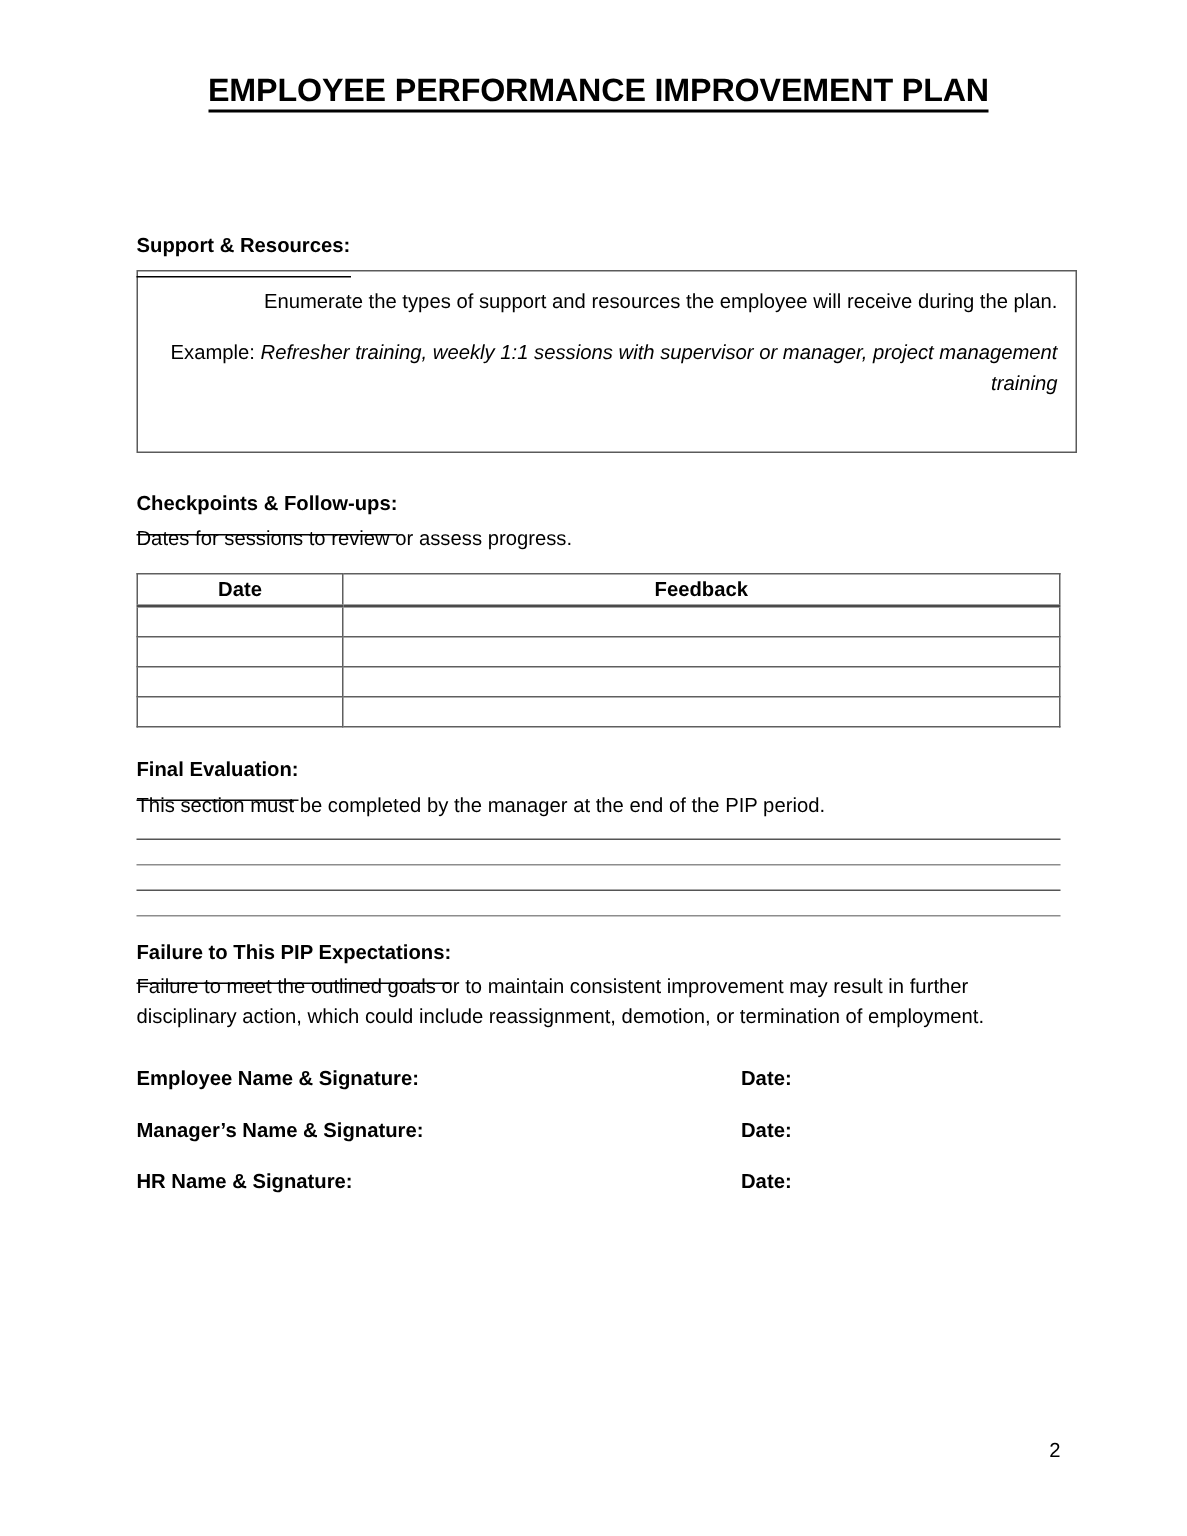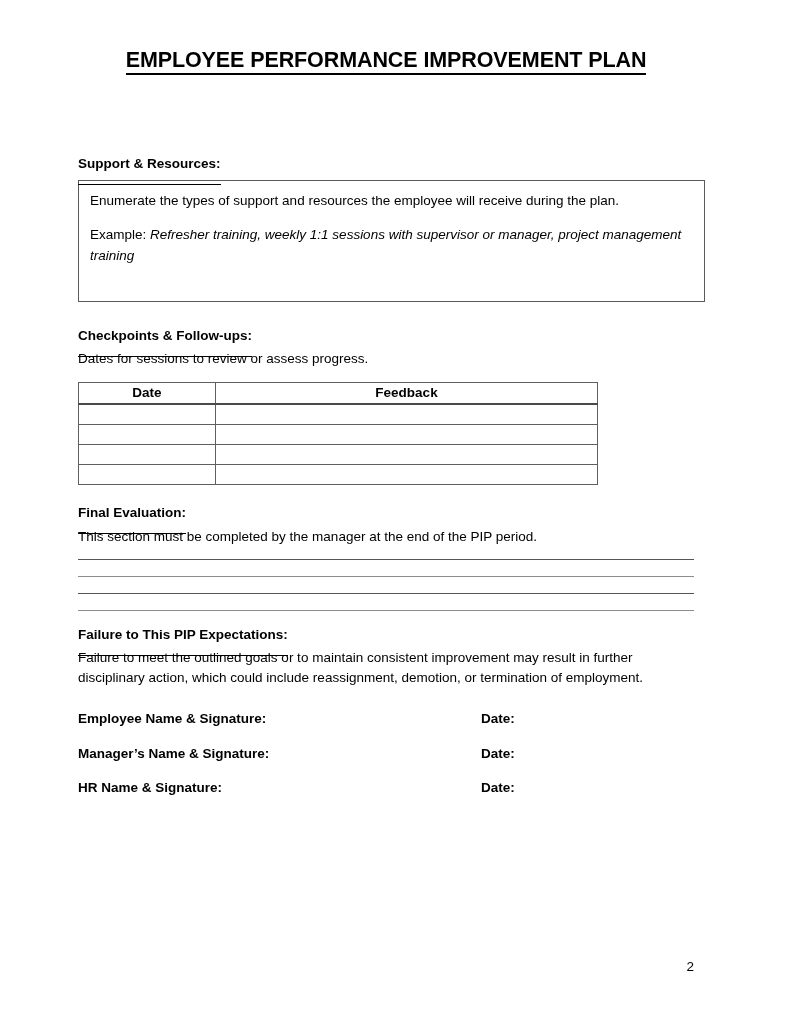--- a/index.html
+++ b/index.html
@@ -14,21 +14,21 @@
   .page {
     position: relative;
     width: 791px;
     height: 1024px;
     background: #ffffff;
     overflow: hidden;
     box-sizing: border-box;
   }
   .content {
     position: absolute;
-    left: 78px;
+    left: 91px;
     top: 0;
     width: 616px;
   }
 
   
   .doc-title {
     margin: 0;
     padding-top: 48px;
     text-align: center;
     font-size: 21.5px;
@@ -60,37 +60,38 @@
   
   .sr-heading { margin-top: 83px; }
 
   .support-box {
     margin-top: 7px;
     border: 1px solid #5a5a5a;
     width: 627px;
     height: 122px;
     box-sizing: border-box;
     padding: 10px 12px 16px 11px;
+    text-align: right;
   }
   .support-box p {
     margin: 0;
     font-size: 13.5px;
     line-height: 1.52;
   }
   .support-box p.spaced { margin-top: 14px; }
   .support-box em { font-style: italic; }
 
   
   .cp-heading { margin-top: 26px; }
   .cp-sub { margin-top: 5px; }
 
   table.checkpoints {
     margin-top: 12px;
     border-collapse: collapse;
-    width: 520px;
+    width: 616px;
     table-layout: fixed;
   }
   table.checkpoints th,
   table.checkpoints td {
     border: 1px solid #5f5f5f;
     padding: 0;
   }
   table.checkpoints th {
     height: 20px;
     font-size: 13.5px;

